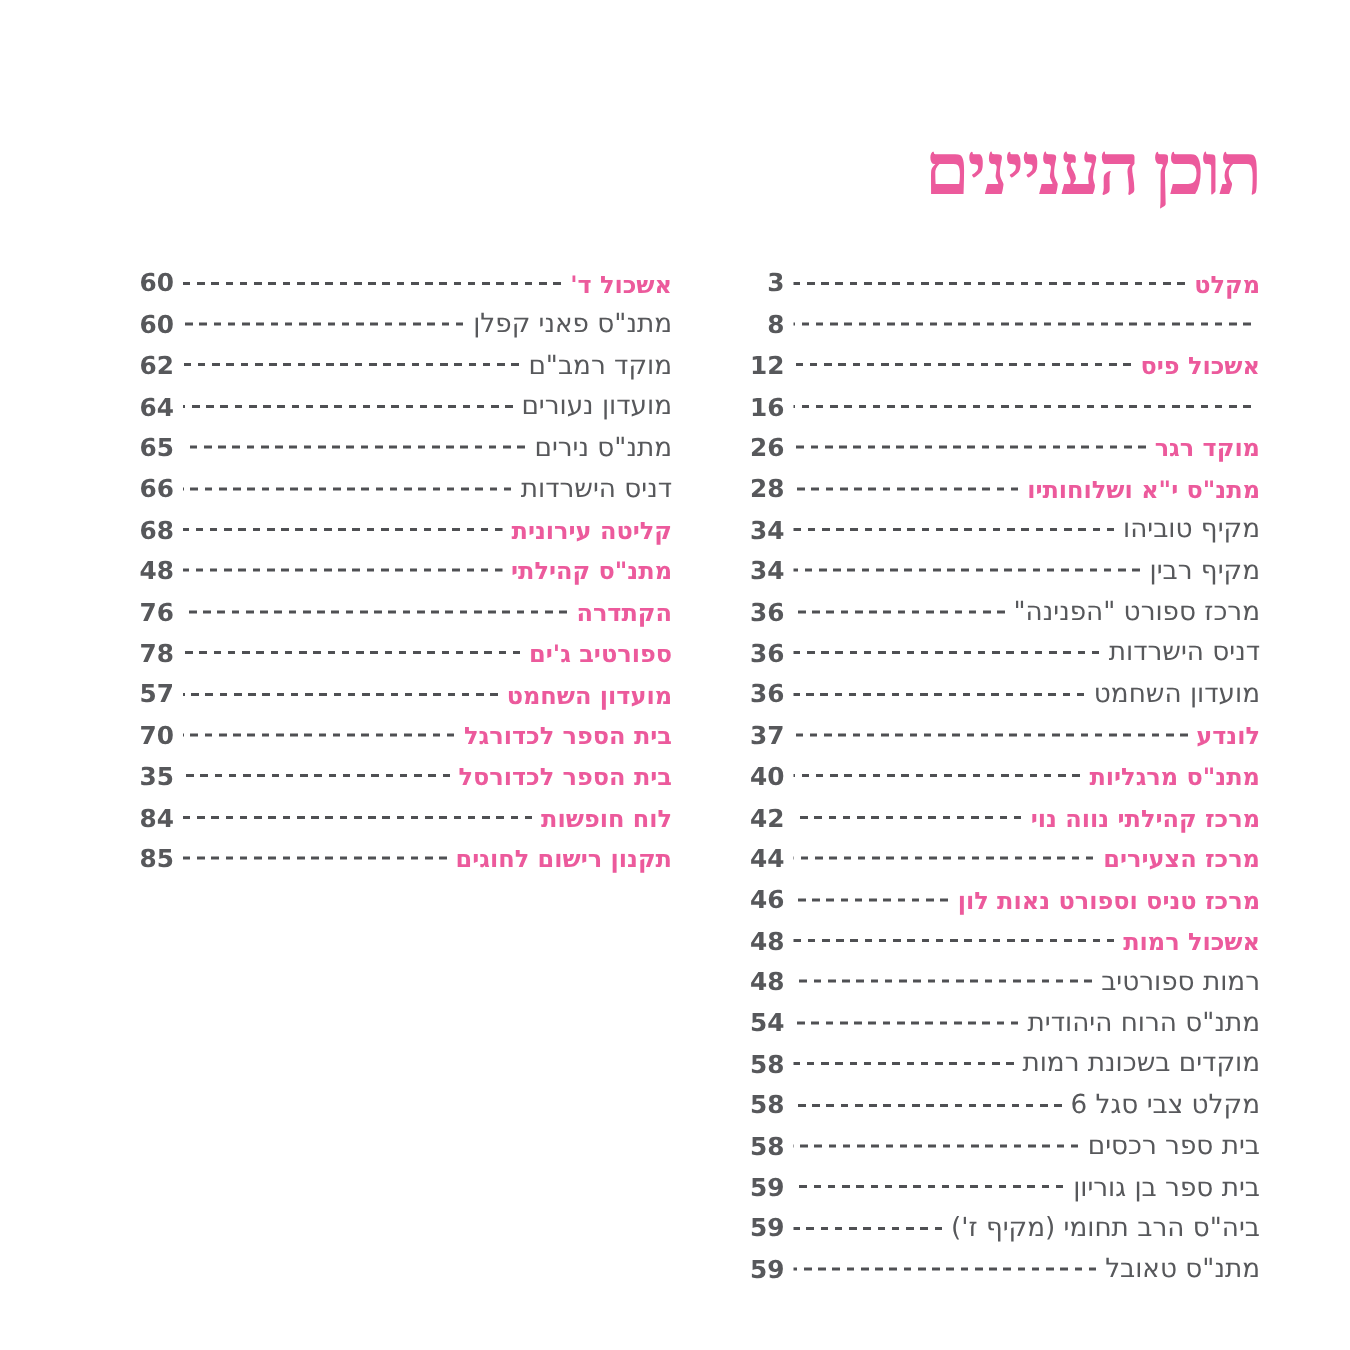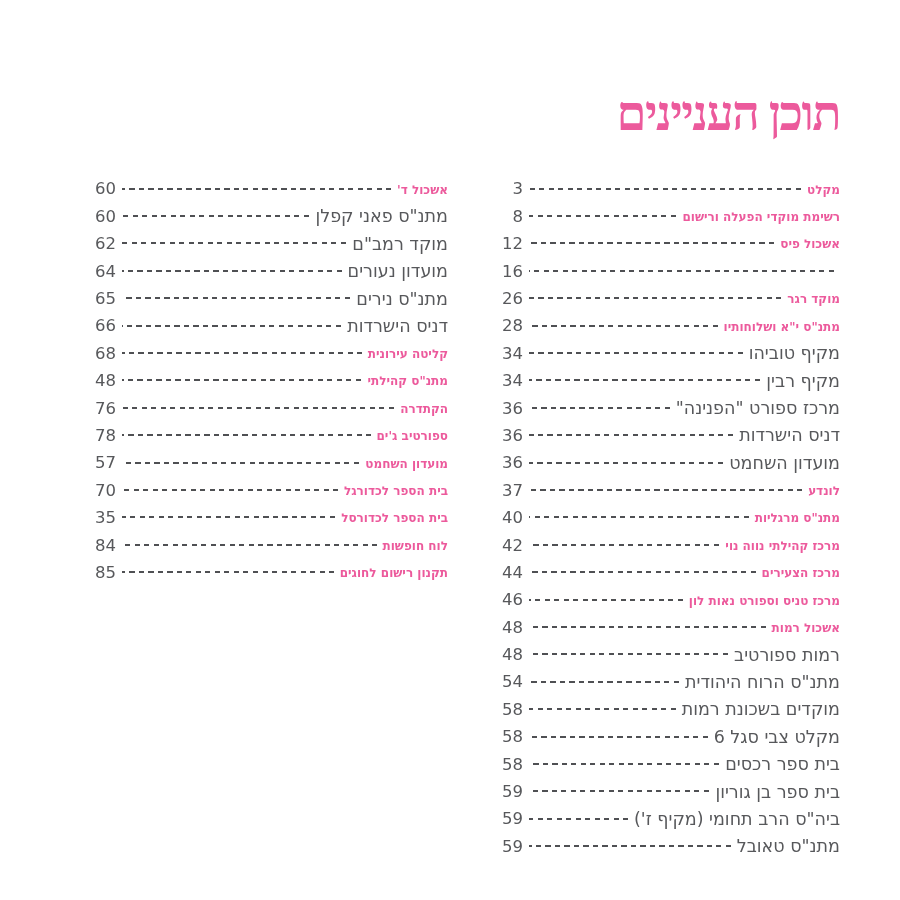--- a/index.html
+++ b/index.html
@@ -46,54 +46,54 @@
   }
   .toc-label{
     color:var(--body-gray);
     font-size:17.5px;
     white-space:nowrap;
     line-height:1;
   }
   .toc-row.em .toc-label{
     color:var(--accent);
     font-weight:700;
-    font-size:12px;
+    font-size:16px;
   }
   .toc-leader{
     flex:1;
     height:2px;
     margin:0 6px;
     transform:translateY(-1px);
     background:repeating-linear-gradient(to left, var(--leader) 0 5px, transparent 5px 9.5px);
     min-width:8px;
   }
   .toc-num{
     color:var(--body-gray);
     font-size:16.5px;
     direction:ltr;
     min-width:28px;
     text-align:right;
     white-space:nowrap;
     line-height:1;
+    font-weight:bold;
   }
 </style>
 </head>
 <body>
 
 <div class="page">
   <h1 class="page-title">תוכן העניינים</h1>
 
   <div class="toc-col toc-col-right">
       <div class="toc-row em">
         <span class="toc-label">מקלט</span>
         <span class="toc-leader"></span>
         <span class="toc-num">3</span>
       </div>
       <div class="toc-row em">
-        <span class="toc-label">רשימת מוקדי הפעלה ורישום</span>
         <span class="toc-leader"></span>
         <span class="toc-num">8</span>
       </div>
       <div class="toc-row em">
         <span class="toc-label">אשכול פיס</span>
         <span class="toc-leader"></span>
         <span class="toc-num">12</span>
       </div>
       <div class="toc-row em">
         <span class="toc-leader"></span>

